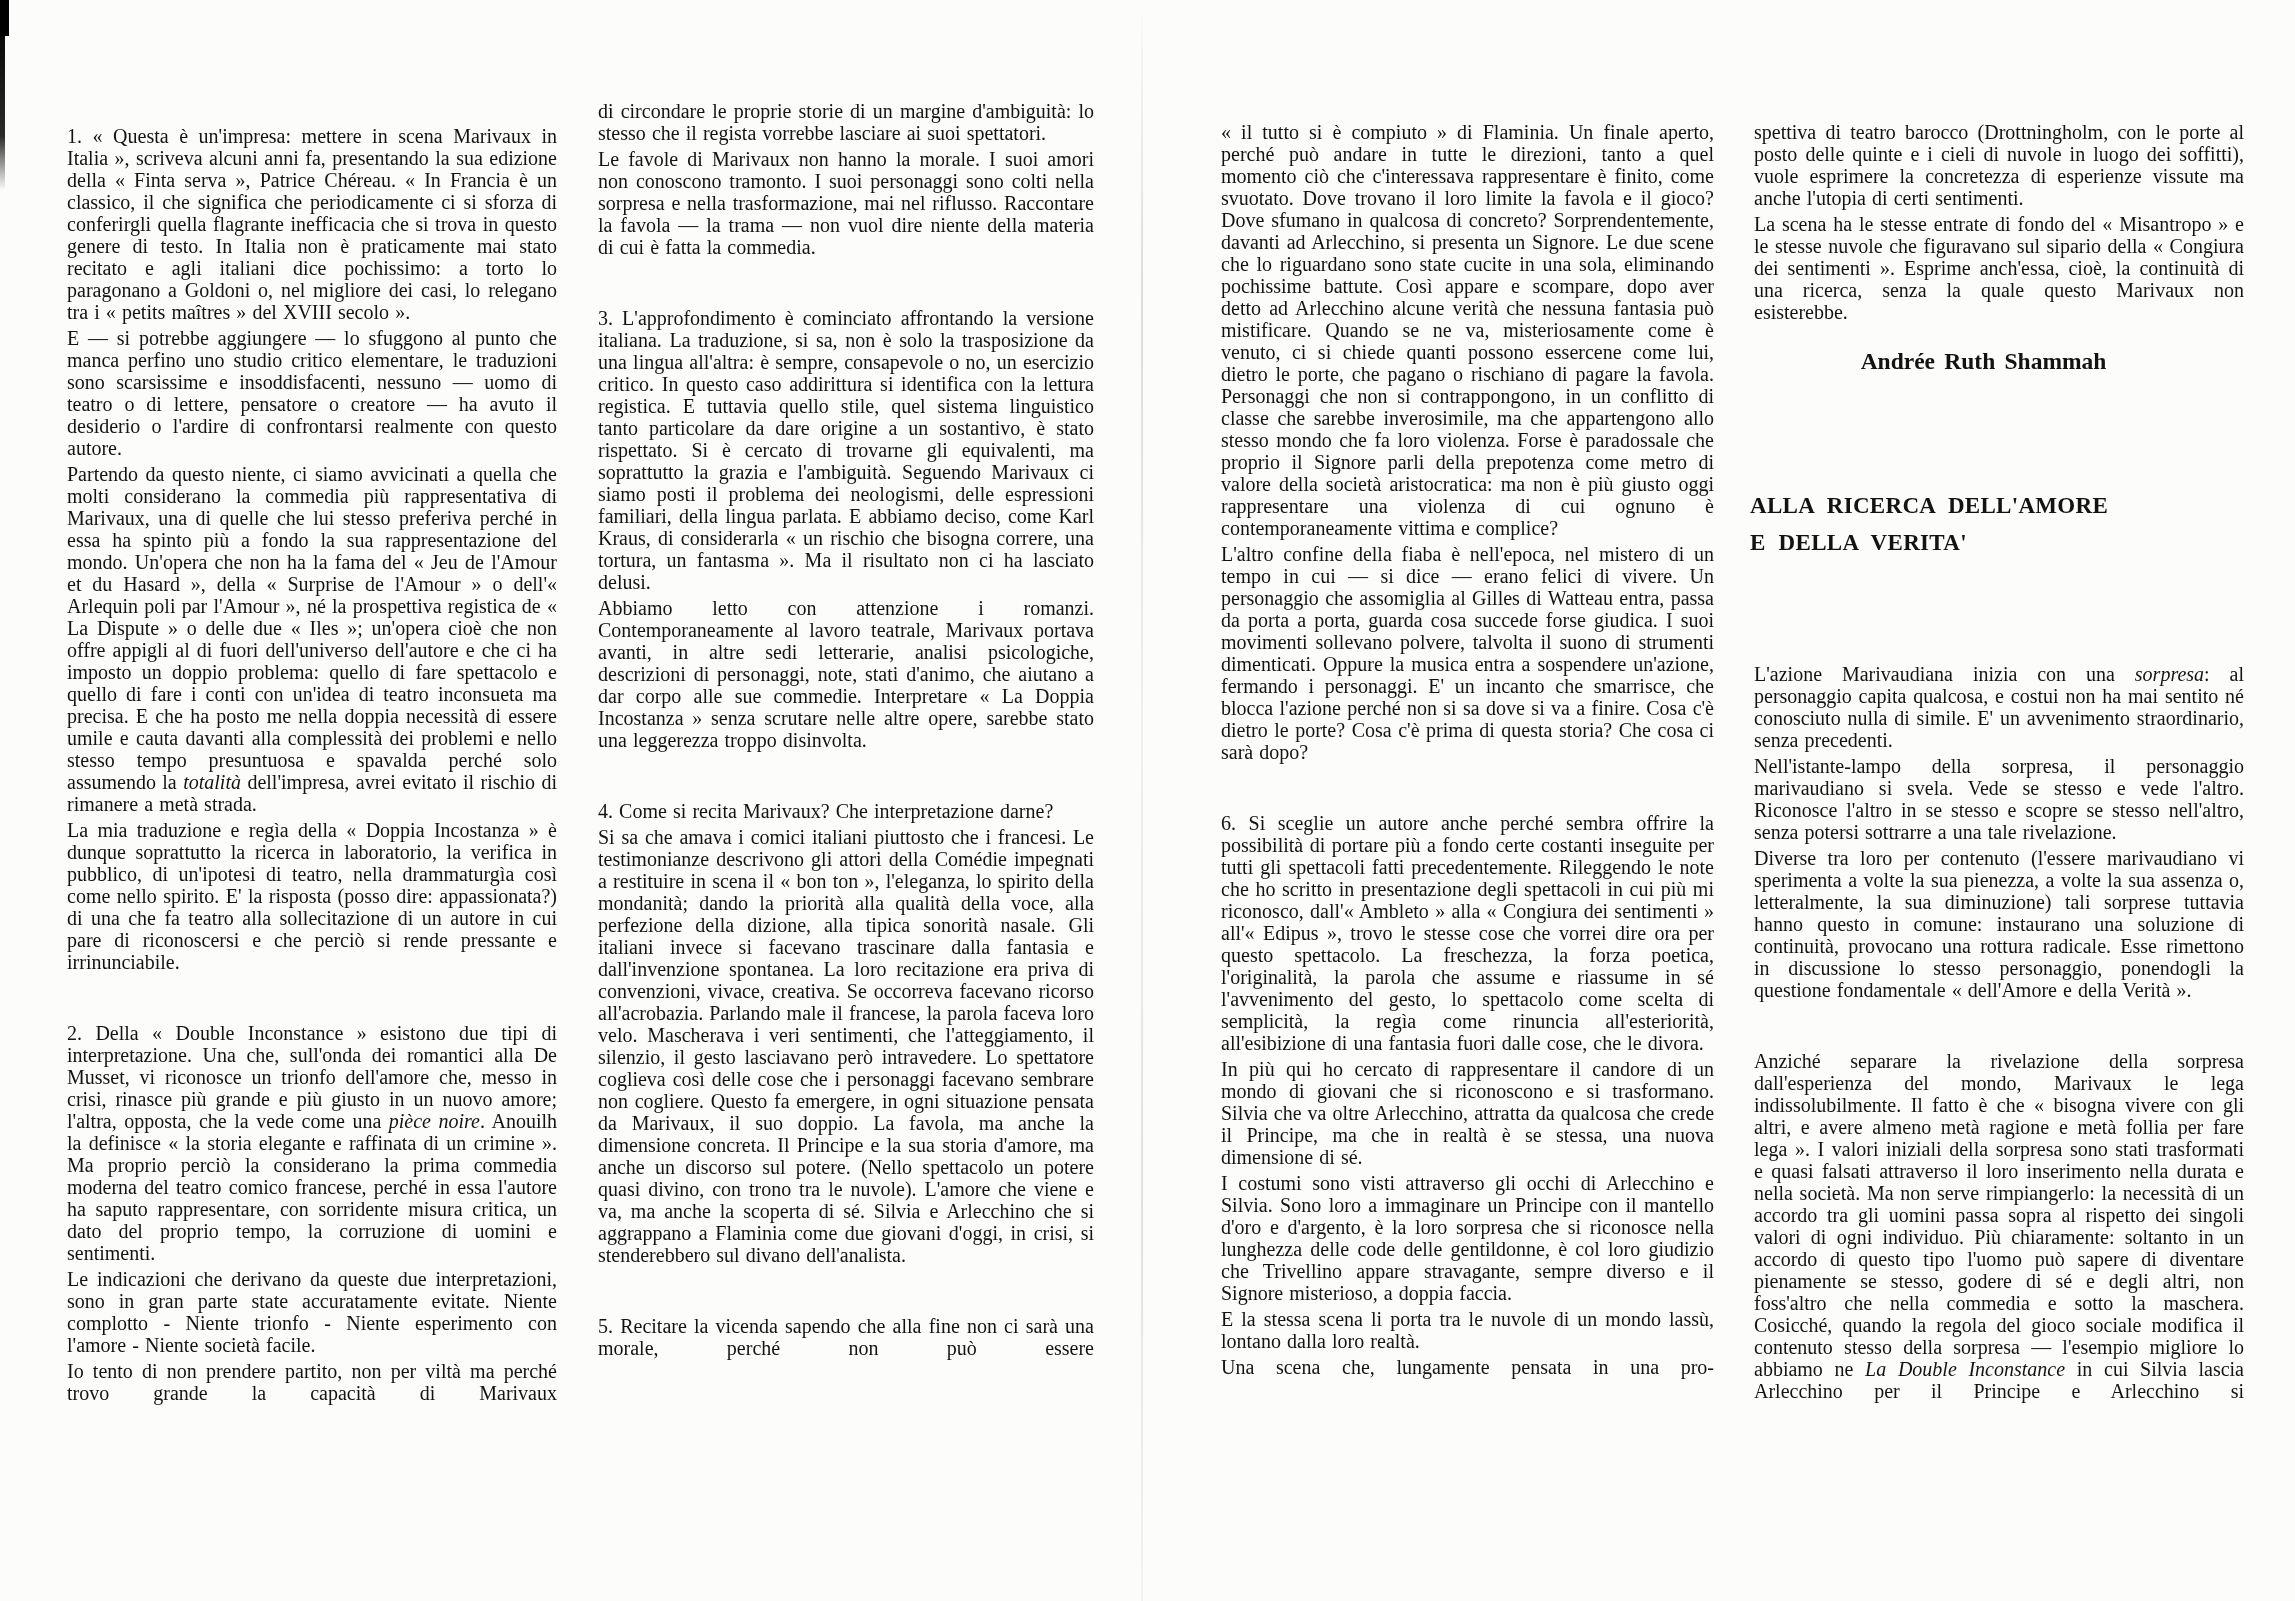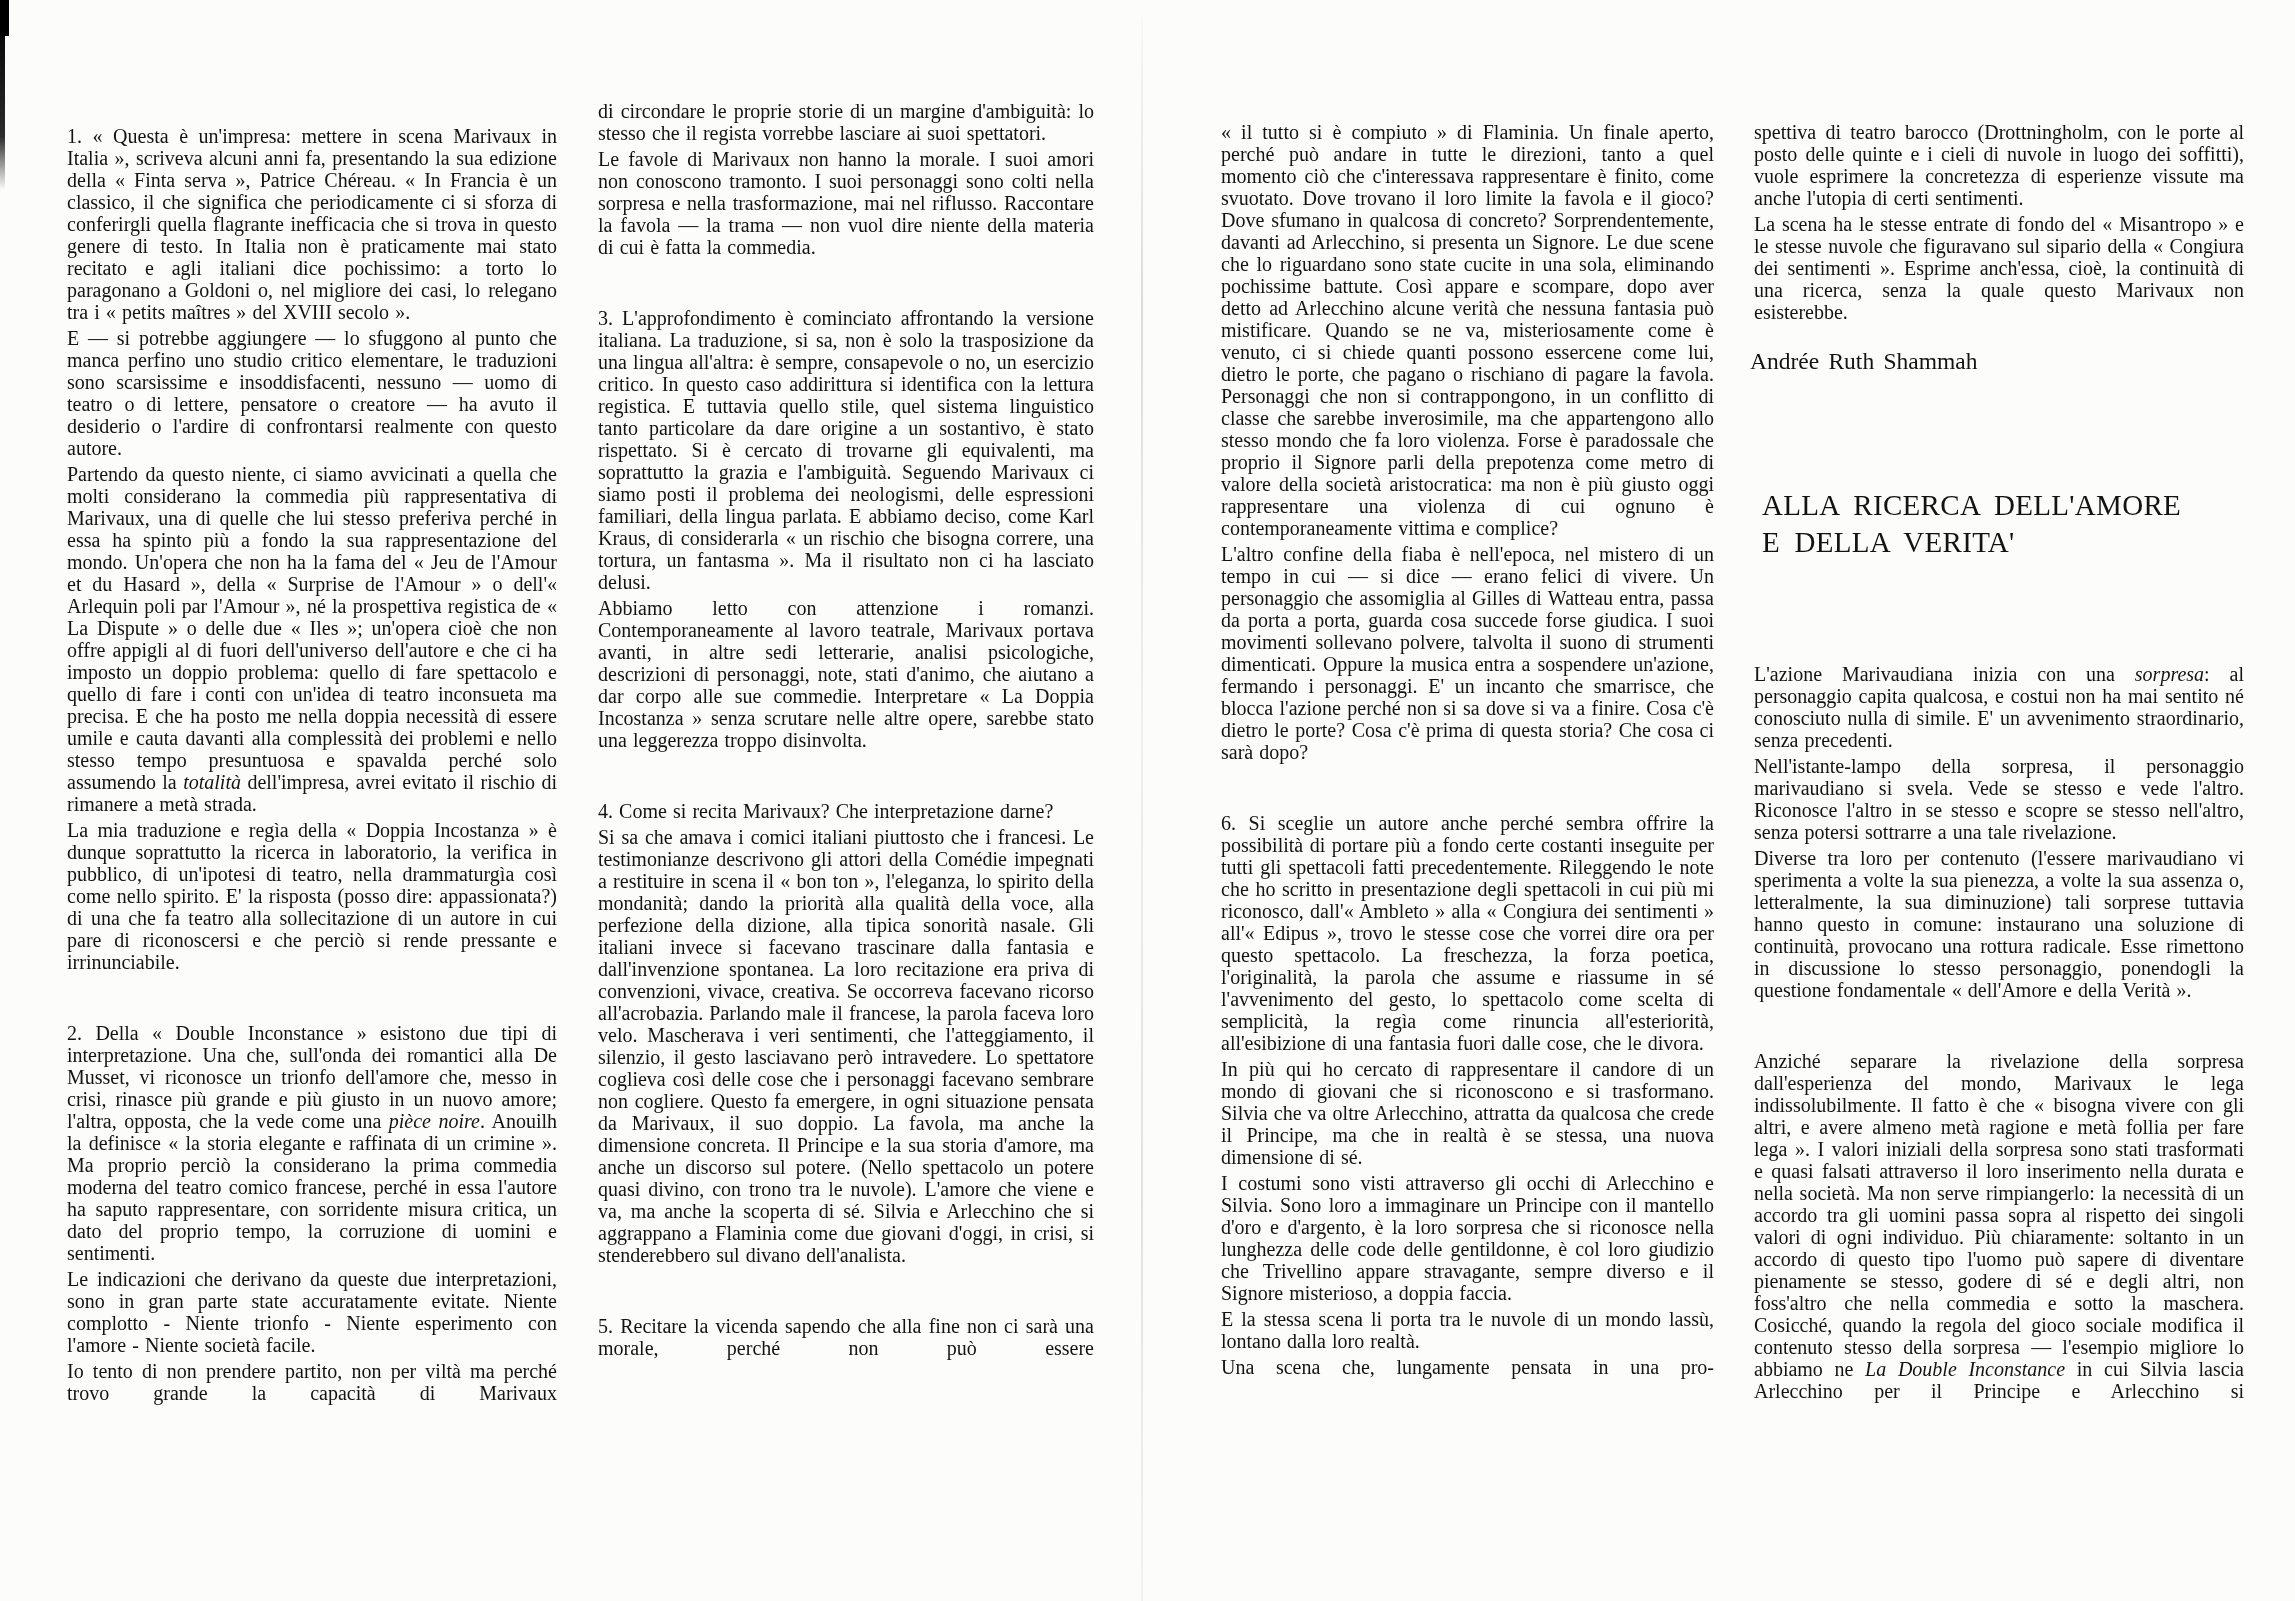--- a/index.html
+++ b/index.html
@@ -34,34 +34,34 @@
     line-height: 22px;
     text-align: justify;
     word-spacing: 1.1px;
     hyphens: none;
   }
   .para.gap { margin-top: 49px; }
   .para.cont { text-align-last: justify; }
   .para i { font-style: italic; }
 
   .article-title {
-    margin: 112px 0 102px 12px;
-    font-size: 29px;
+    margin: 112px 0 102px 0;
+    font-size: 23px;
     line-height: 37px;
-    font-weight: normal;
+    font-weight: bold;
     letter-spacing: 0.3px;
     word-spacing: 6.9px;
   }
   .title-line { display: block; }
 
   .signature {
     margin: 25px 31px 0 0;
     font-size: 23.5px;
-    font-weight: normal;
-    text-align: left;
+    font-weight: bold;
+    text-align: center;
     word-spacing: 3.4px;
   }
 
   .fold {
     position: absolute;
     left: 1141px;
     top: 17px;
     width: 1.7px;
     height: 1585px;
     background: linear-gradient(to bottom,

